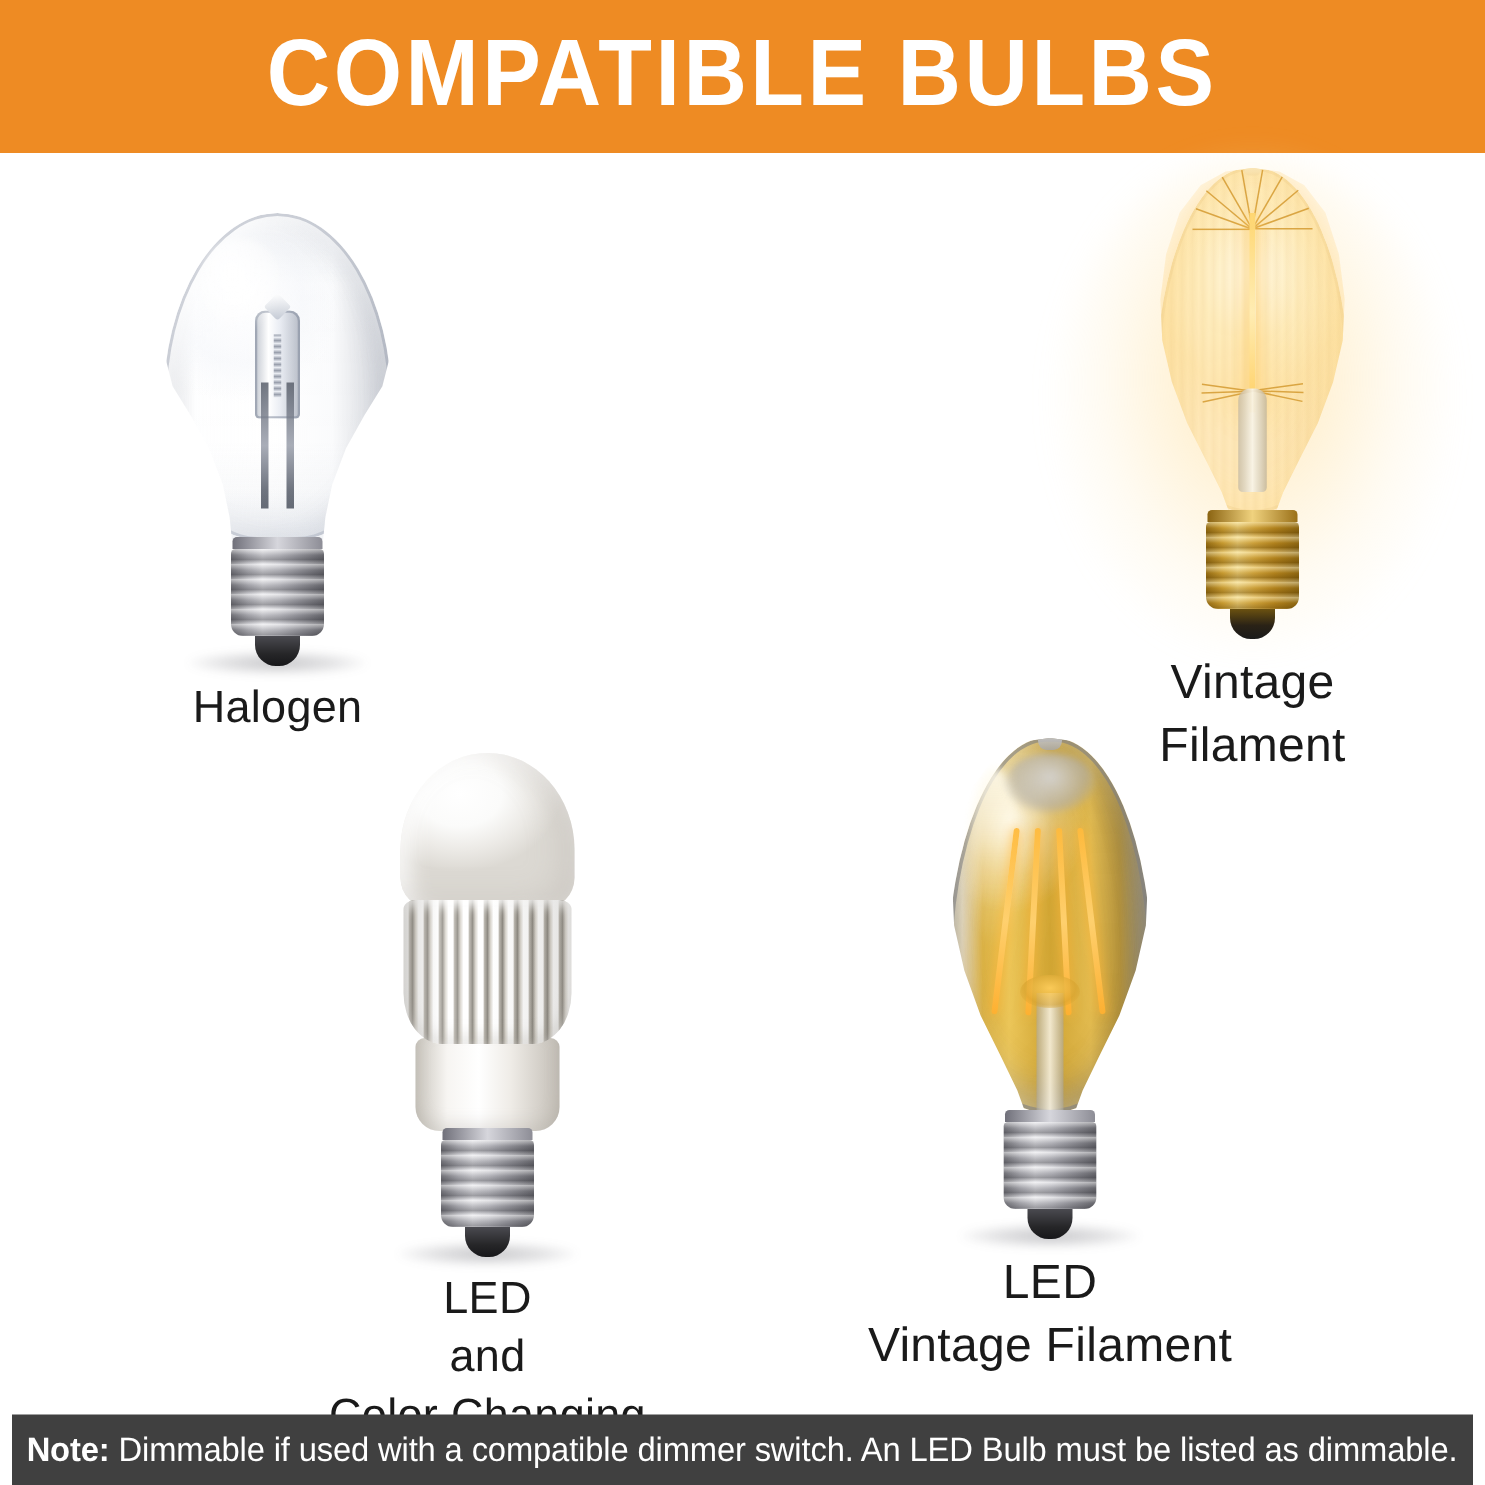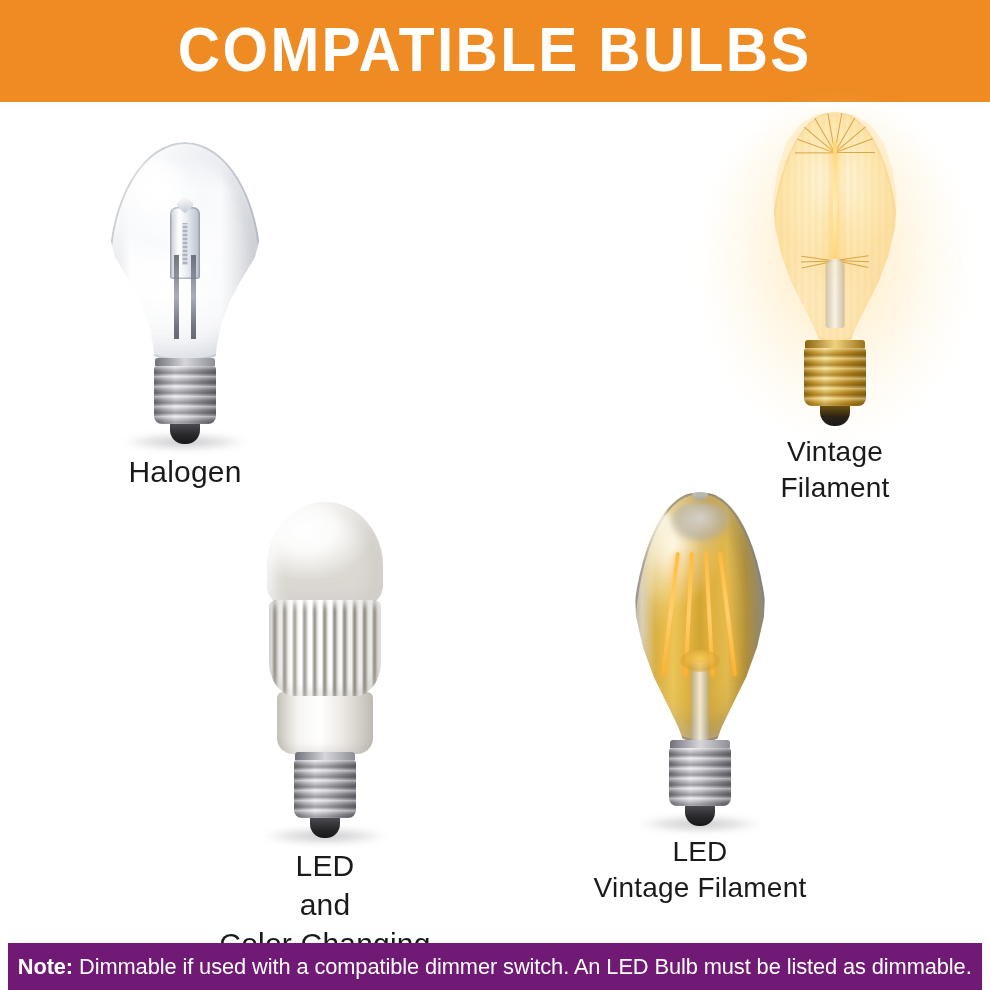--- a/index.html
+++ b/index.html
@@ -75,21 +75,21 @@
     text-align: center;
     color: #1a1a1a;
     font-family: "Liberation Sans Narrow", "Liberation Sans", sans-serif;
     font-size: 30px;
     line-height: 1.30;
     font-weight: normal;
     letter-spacing: 0.2px;
     white-space: pre-line;
     margin-top: 8px;
   }
-  .caption.two-line  { font-size: 28px; }
+  .caption.two-line  { font-size: 32px; }
 
   
   .shadow-ellipse {
     position: absolute;
     bottom: -6px;
     left: 50%;
     transform: translateX(-50%);
     width: 120px; height: 16px;
     border-radius: 50%;
     background: radial-gradient(ellipse at center,
@@ -547,21 +547,21 @@
     z-index: 3;
   }
 
   
   .footer-band {
     position: absolute;
     left: 8px;
     top: 943px;
     width: 974px;
     height: 47px;
-    background: #701a75;
+    background: #404040;
     display: flex;
     align-items: center;
     justify-content: center;
   }
   .footer-text {
     color: #ffffff;
     font-family: "Liberation Sans Narrow", "Liberation Sans", sans-serif;
     font-size: 22.5px;
     letter-spacing: -0.1px;
     white-space: nowrap;

